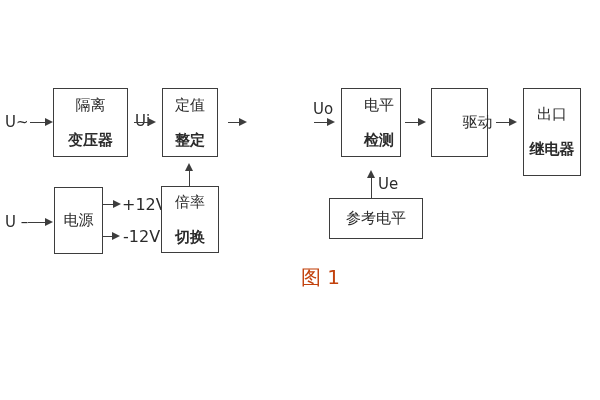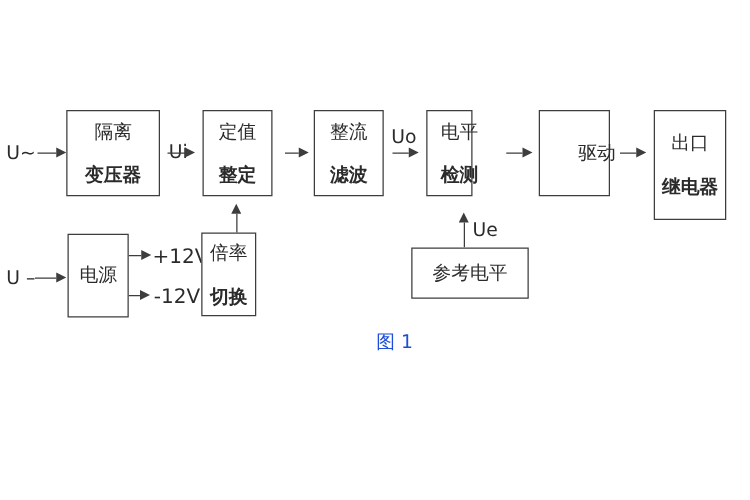--- a/index.html
+++ b/index.html
@@ -64,22 +64,22 @@
     position: absolute;
     top: -8px;
     left: -4px;
     width: 0; height: 0;
     border-bottom: 8px solid #3d3d3d;
     border-left: 4px solid transparent;
     border-right: 4px solid transparent;
   }
   .caption {
     position: absolute;
-    font-size: 15px;
-    color: #1d4ed8;
+    font-size: 20px;
+    color: #c2410c;
     white-space: nowrap;
   }
 </style>
 </head>
 <body>
 
 <div class="canvas">
 
   <span class="lbl" style="left:5px; top:113px;">U~</span>
   <div class="ar" style="left:30px; top:122px; width:15px;"></div>
@@ -92,29 +92,25 @@
   <span class="lbl" style="left:135px; top:100px;margin-top:12px;">Ui</span>
   <div class="ar" style="left:134px; top:122px; width:14px;"></div>
 
   <div class="box two" style="left:162px; top:88px; width:56px; height:69px;">
     <span class="l">定值</span>
     <span class="l">整定</span>
   </div>
 
   <div class="ar" style="left:228px; top:122px; width:11px;"></div>
 
-  <div class="box two" style="left:251px; top:88px; width:56px; height:69px;">
-    <span class="l">整流</span>
-    <span class="l">滤波</span>
-  </div>
 
   <span class="lbl" style="left:313px; top:100px;">Uo</span>
   <div class="ar" style="left:314px; top:122px; width:13px;"></div>
 
-  <div class="box two" style="left:341px; top:88px; width:37px; height:69px;padding-left:16px;">
+  <div class="box two" style="left:341px; top:88px; width:60px; height:69px;padding-left:16px;">
     <span class="l">电平</span>
     <span class="l">检测</span>
   </div>
 
   <div class="ar" style="left:405px; top:122px; width:13px;"></div>
 
   <div class="box" style="left:431px; top:88px; width:57px; height:69px;padding-left:36px;">
     <span class="l">驱动</span>
   </div>
 
@@ -131,21 +127,21 @@
   <div class="box" style="left:54px; top:187px; width:49px; height:67px;">
     <span class="l">电源</span>
   </div>
 
   <div class="ar" style="left:103px; top:204px; width:10px;"></div>
   <span class="lbl v12" style="left:122px; top:195px;">+12V</span>
 
   <div class="ar" style="left:103px; top:236px; width:9px;"></div>
   <span class="lbl v12" style="left:123px; top:227px;">-12V</span>
 
-  <div class="box two" style="left:161px; top:186px; width:44px; height:67px;">
+  <div class="box two" style="left:161px; top:186px; width:58px; height:67px;">
     <span class="l">倍率</span>
     <span class="l">切换</span>
   </div>
 
   <div class="au" style="left:189px; top:171px; height:15px;"></div>
 
   <div class="au" style="left:371px; top:178px; height:20px;"></div>
   <span class="lbl" style="left:378px; top:175px;">Ue</span>
 
   <div class="box" style="left:329px; top:198px; width:94px; height:41px;">

